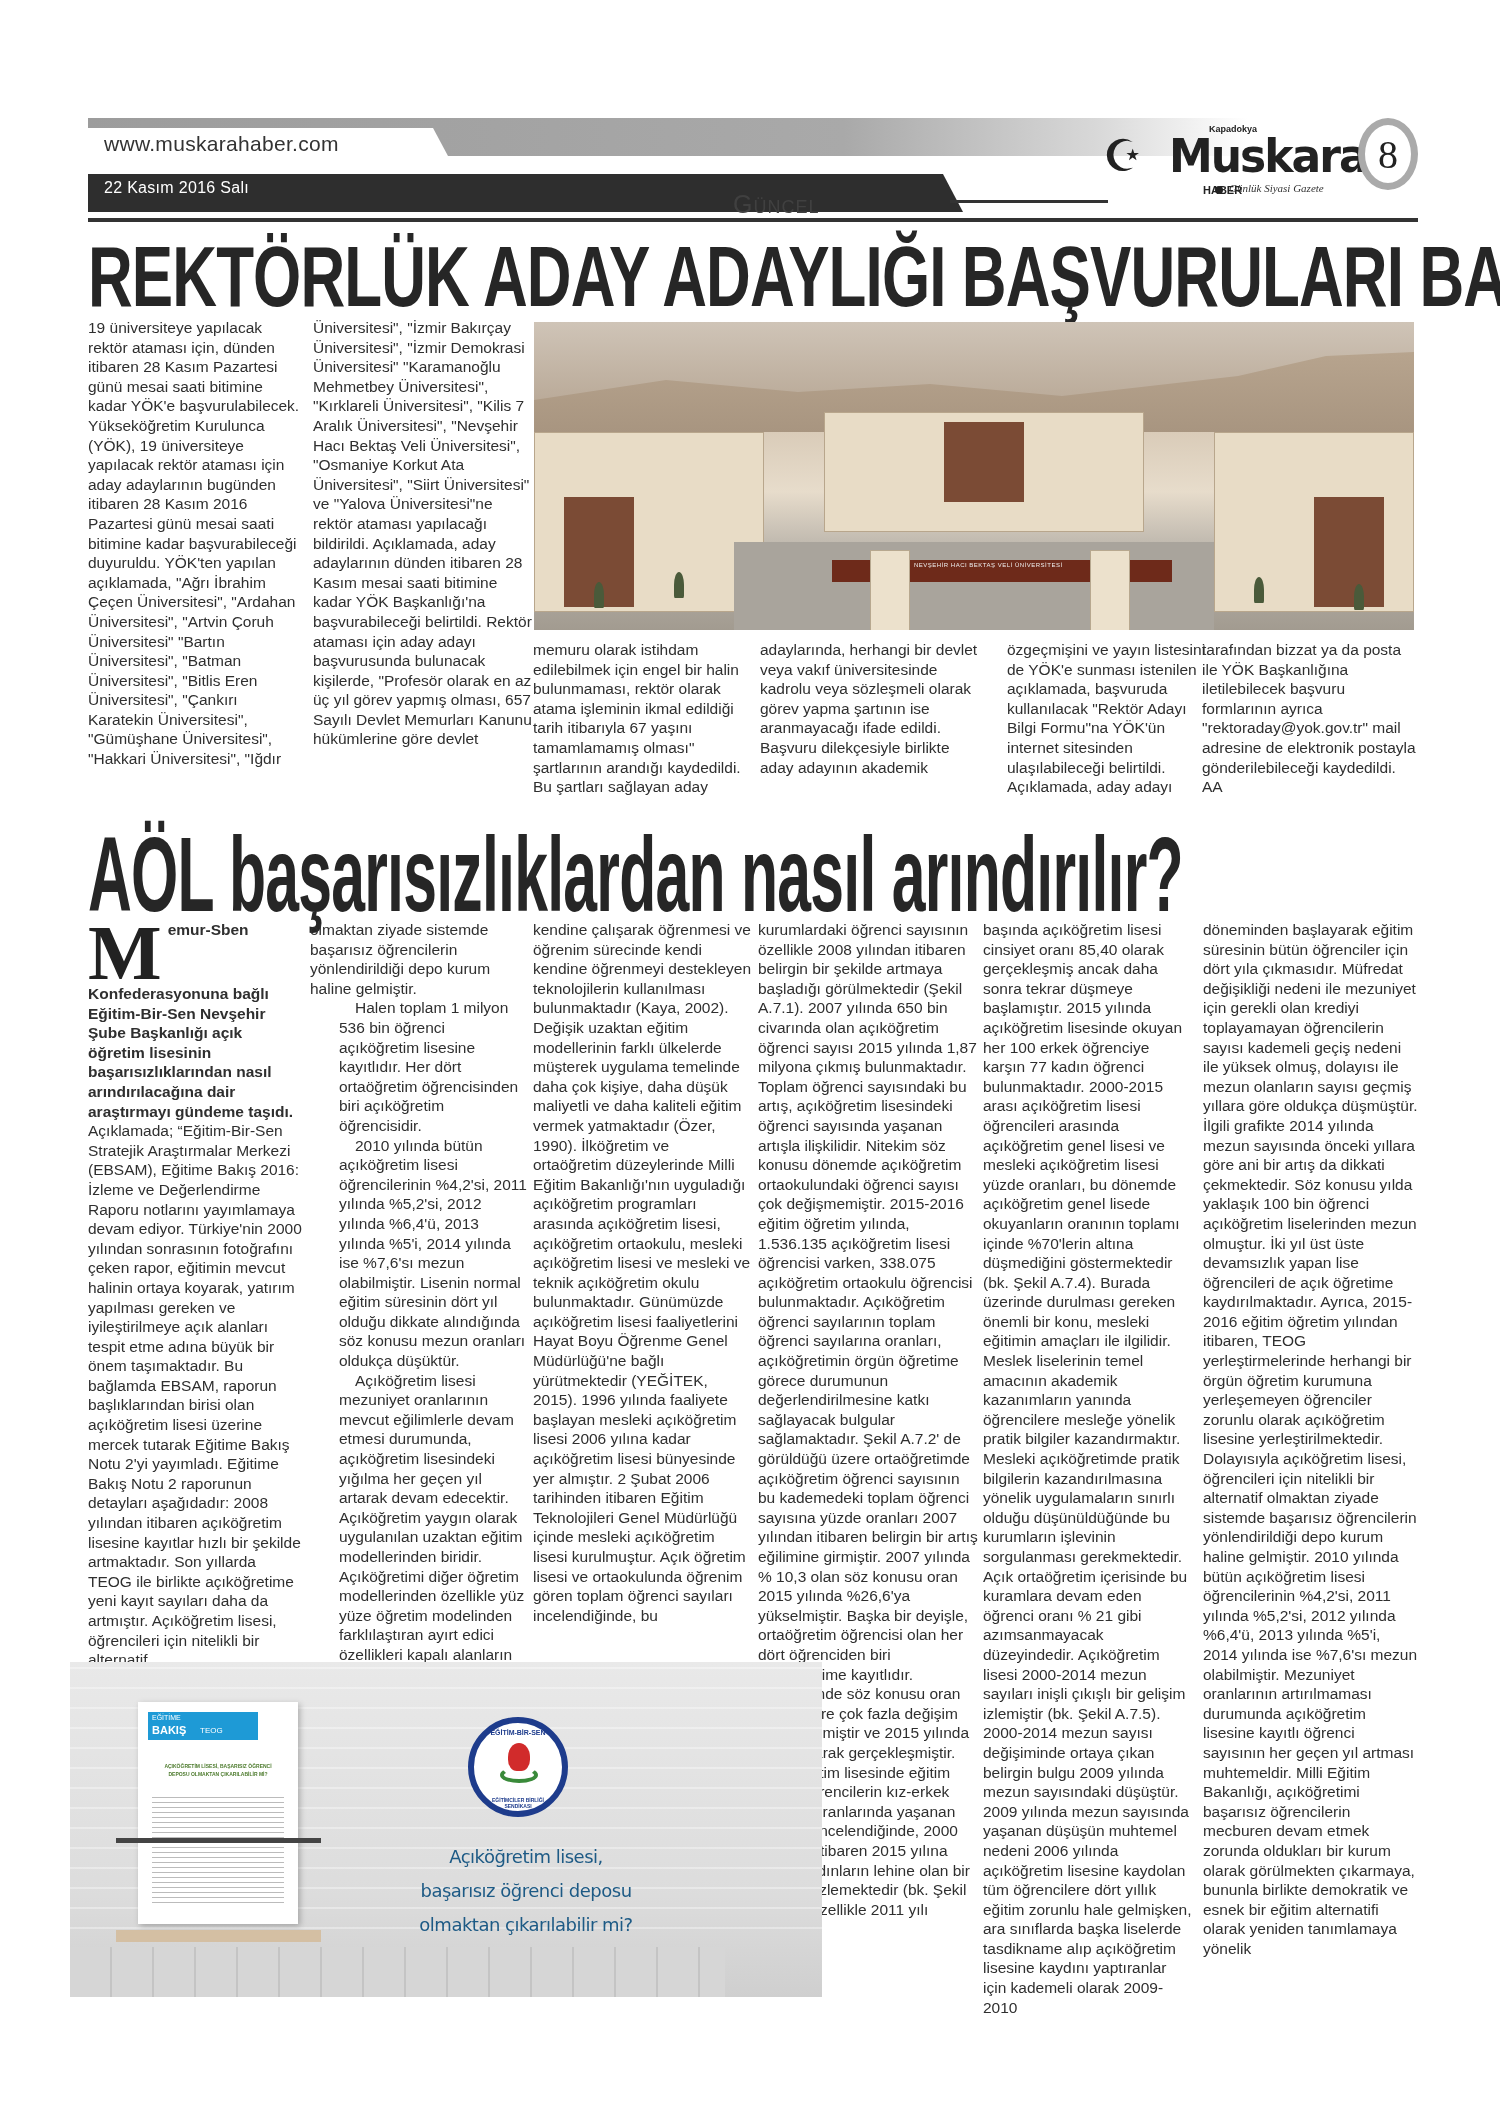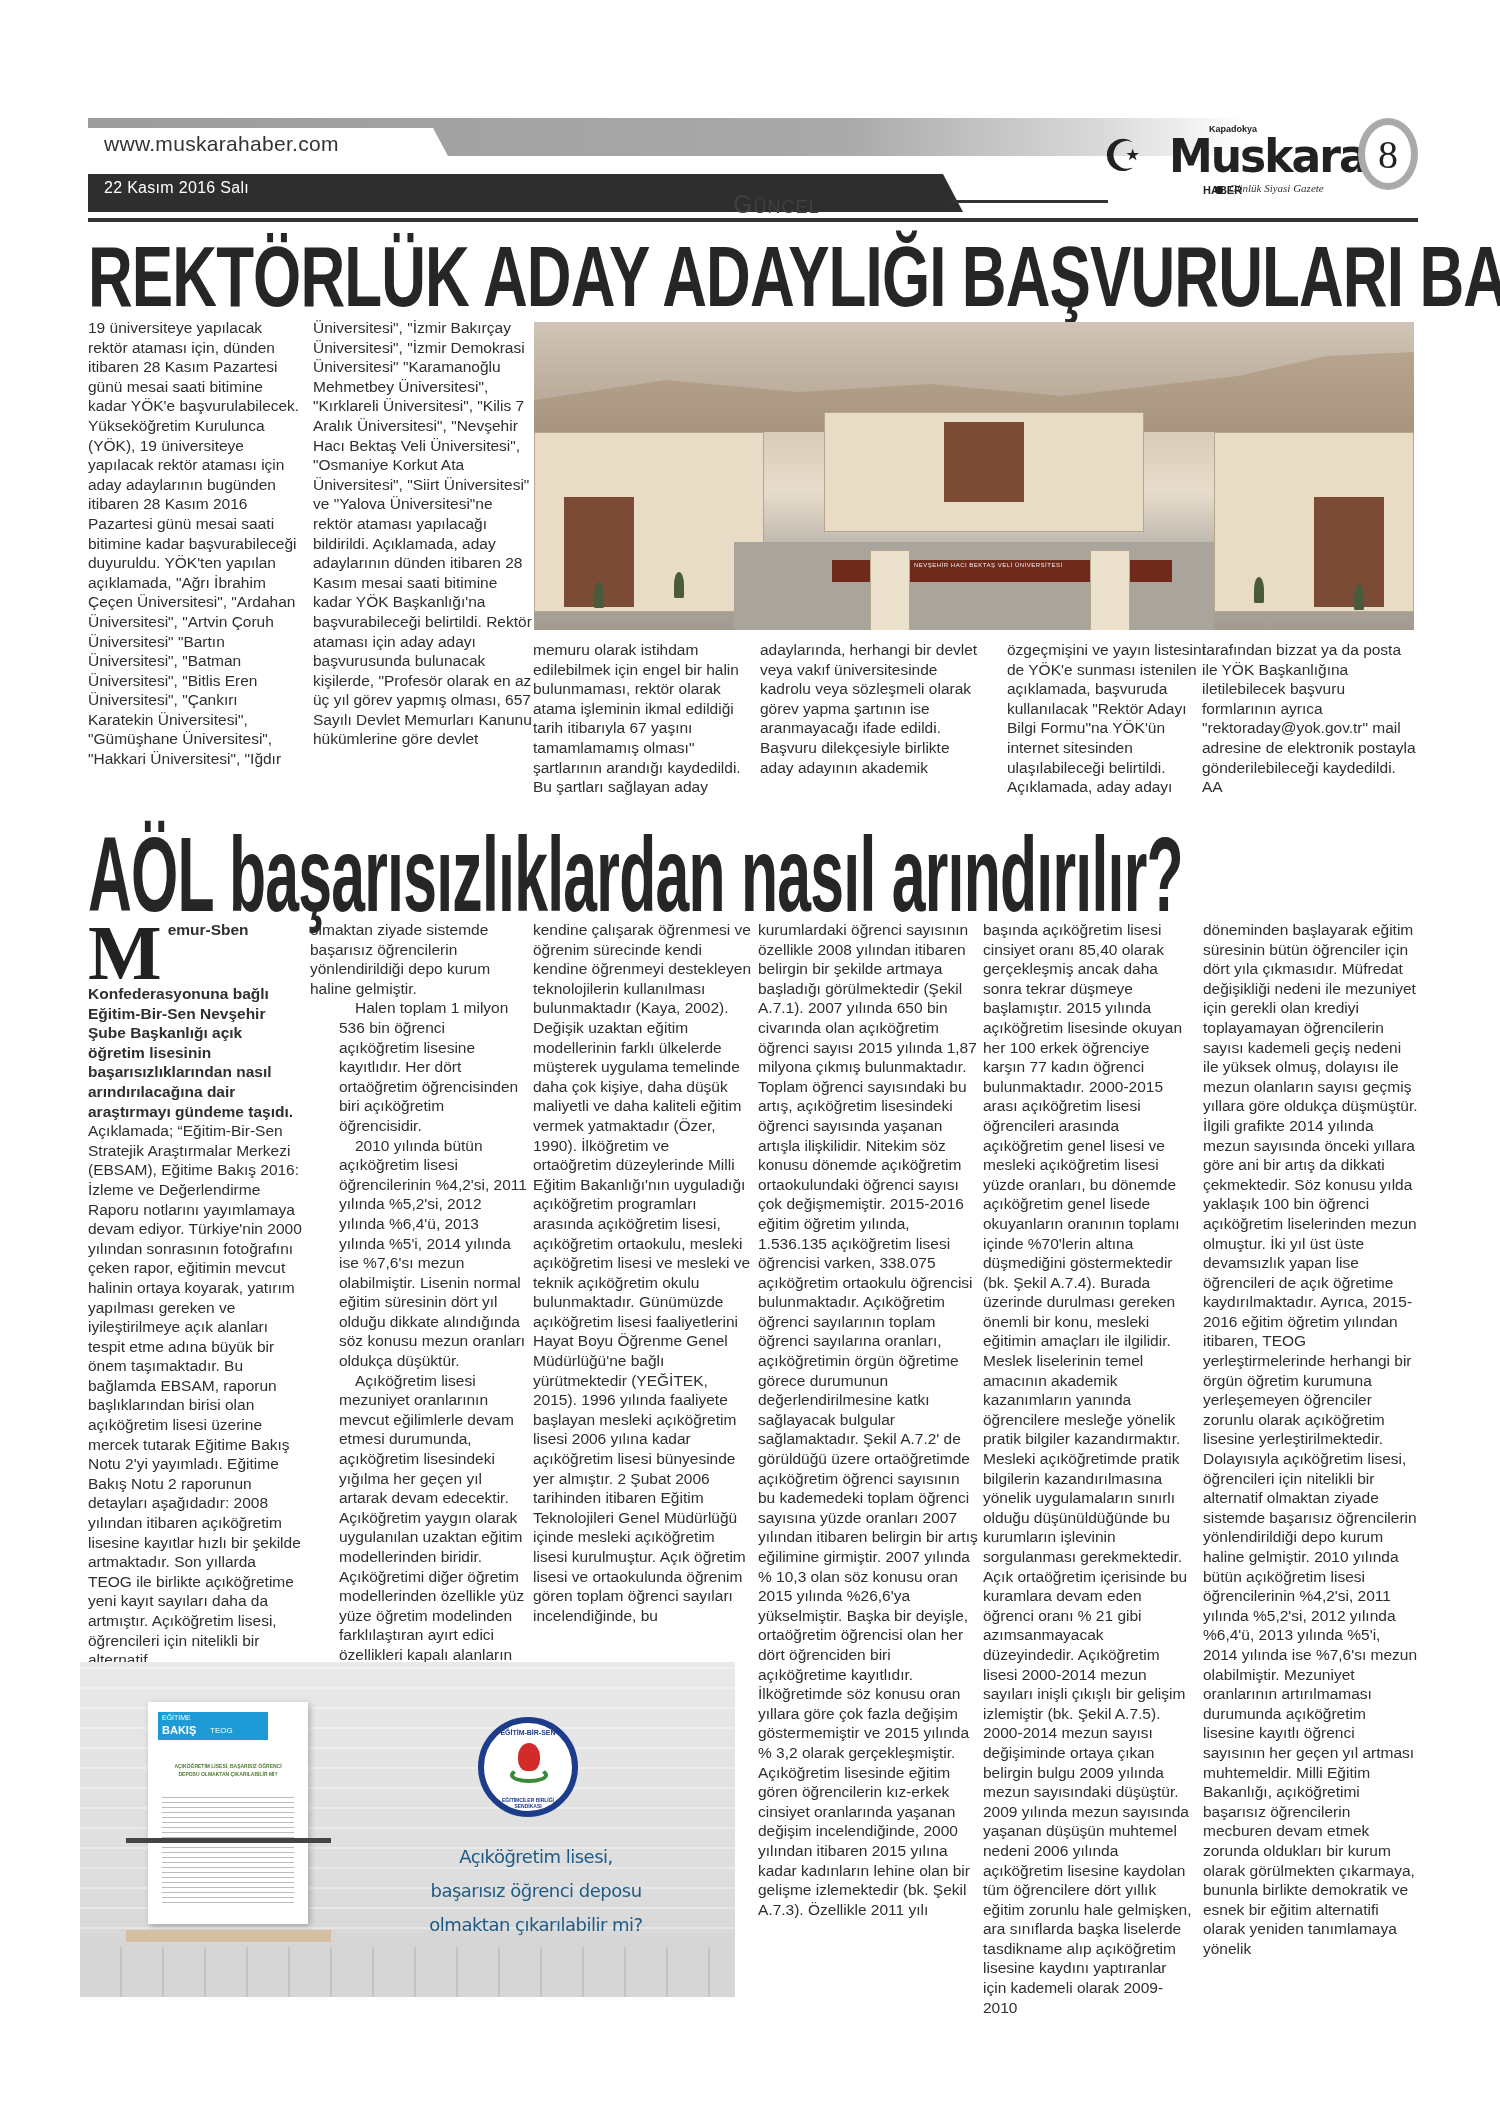--- a/index.html
+++ b/index.html
@@ -73,21 +73,21 @@
   .a2c3 { left: 533px; top: 920px; width: 218px; }
   .a2c4 { left: 758px; top: 920px; width: 220px; }
   .a2c5 { left: 983px; top: 920px; width: 210px; }
   .a2c6 { left: 1203px; top: 920px; width: 215px; }
 
   .dropcap { float: left; font-family: "Liberation Serif", serif; font-weight: bold; font-size: 78px;
     line-height: 62px; margin: 2px 6px 0 0; color: #222; }
   .lede { font-weight: bold; }
 
   
-  .ad { position: absolute; left: 80px; top: 1662px; width: 655px; height: 335px; overflow: hidden;
+  .ad { position: absolute; left: 70px; top: 1662px; width: 752px; height: 335px; overflow: hidden;
     background: linear-gradient(180deg, #e9e9e9 0%, #dcdcdc 70%, #cfcfcf 100%); }
   .ad-floor { position: absolute; left: 0; top: 285px; width: 655px; height: 50px;
     background: repeating-linear-gradient(90deg, #d6d6d6 0 40px, #c4c4c4 40px 42px); }
   .ad-bricks { position: absolute; inset: 0 0 50px 0; opacity: 0.35;
     background: repeating-linear-gradient(0deg, transparent 0 18px, #fff 18px 20px); }
   .ad-doc { position: absolute; left: 68px; top: 40px; width: 160px; height: 222px; background: #fff;
     box-shadow: 2px 2px 6px rgba(0,0,0,0.25); }
   .ad-doc-banner { position: absolute; left: 10px; top: 10px; width: 110px; height: 28px; background: #1e9ad6; }
   .ad-doc-banner-t1 { position: absolute; left: 14px; top: 12px; font-size: 7px; color: #fff; }
   .ad-doc-banner-t2 { position: absolute; left: 14px; top: 22px; font-size: 11px; font-weight: bold; color: #fff; }

